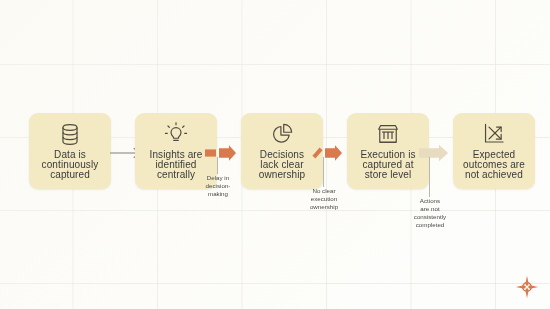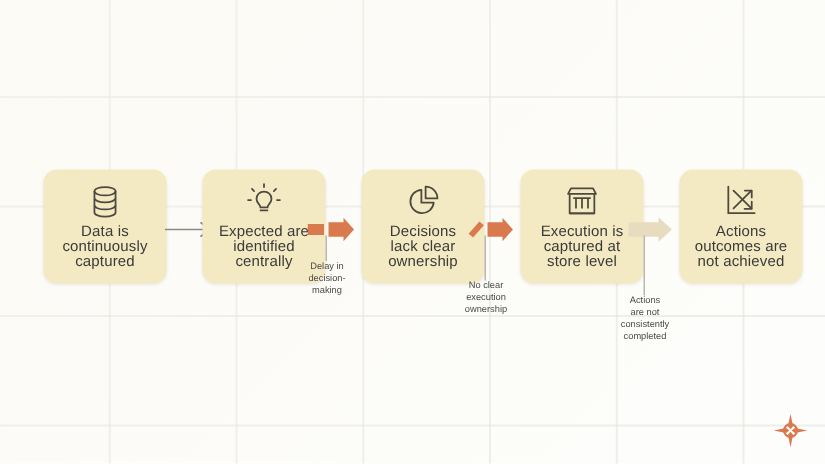--- a/index.html
+++ b/index.html
@@ -142,21 +142,21 @@
   <div class="card" id="card2">
     <svg class="card-icon" viewBox="0 0 24 24">
       <path d="M12 6.2c-2.6 0-4.6 2-4.6 4.5 0 1.7 1 2.8 1.7 3.6.5.6.7 1 .7 1.6h4.4c0-.6.2-1 .7-1.6.7-.8 1.7-1.9 1.7-3.6 0-2.5-2-4.5-4.6-4.5z" fill="none" stroke="#4f4a3e" stroke-width="1.1"></path>
       <line x1="9.9" y1="17.8" x2="14.1" y2="17.8" stroke="#4f4a3e" stroke-width="1.1" stroke-linecap="round"></line>
       <line x1="12" y1="1.6" x2="12" y2="3.4" stroke="#4f4a3e" stroke-width="1.1" stroke-linecap="round"></line>
       <line x1="4.6" y1="4.6" x2="5.9" y2="5.9" stroke="#4f4a3e" stroke-width="1.1" stroke-linecap="round"></line>
       <line x1="19.4" y1="4.6" x2="18.1" y2="5.9" stroke="#4f4a3e" stroke-width="1.1" stroke-linecap="round"></line>
       <line x1="2.2" y1="11.4" x2="4" y2="11.4" stroke="#4f4a3e" stroke-width="1.1" stroke-linecap="round"></line>
       <line x1="21.8" y1="11.4" x2="20" y2="11.4" stroke="#4f4a3e" stroke-width="1.1" stroke-linecap="round"></line>
     </svg>
-    <div class="card-label">Expected are
+    <div class="card-label">Insights are
 identified
 centrally</div>
   </div>
 
   <svg class="conn" id="conn2" viewBox="0 0 34 20">
     <path d="M0 6.4 L11 6.4 L11 13.6 L0 13.6 Z" fill="#d97a4e"></path>
     <path d="M14 5.2 L24 5.2 L24 2.2 L31 10 L24 17.8 L24 14.8 L14 14.8 Z" fill="#d97a4e"></path>
   </svg>
   <div class="leader" id="leader2"></div>
   <div class="conn-caption" id="cap2">Delay in
@@ -207,21 +207,21 @@
 completed</div>
 
   <div class="card" id="card5">
     <svg class="card-icon" viewBox="0 0 24 24">
       <path d="M4.2 3.2 V19.4 H20.4" fill="none" stroke="#4f4a3e" stroke-width="1.1" stroke-linecap="round"></path>
       <path d="M7.4 16.6 L18.4 5.6" fill="none" stroke="#4f4a3e" stroke-width="1.1" stroke-linecap="round"></path>
       <polyline points="14.4,5.6 18.6,5.6 18.6,9.8" fill="none" stroke="#4f4a3e" stroke-width="1.1" stroke-linecap="round" stroke-linejoin="round"></polyline>
       <path d="M7.4 5.6 L18.4 16.6" fill="none" stroke="#4f4a3e" stroke-width="1.1" stroke-linecap="round"></path>
       <polyline points="18.6,12.4 18.6,16.8 14.2,16.8" fill="none" stroke="#4f4a3e" stroke-width="1.1" stroke-linecap="round" stroke-linejoin="round"></polyline>
     </svg>
-    <div class="card-label">Actions
+    <div class="card-label">Expected
 outcomes are
 not achieved</div>
   </div>
 
   <svg id="deco" viewBox="0 0 24 24">
     <path d="M12 0.8 L13.7 9.1 L12 11.2 L10.3 9.1 Z" fill="#d97a4e"></path>
     <path d="M12 23.2 L13.7 14.9 L12 12.8 L10.3 14.9 Z" fill="#d97a4e"></path>
     <path d="M0.8 12 L9.1 10.3 L11.2 12 L9.1 13.7 Z" fill="#d97a4e"></path>
     <path d="M23.2 12 L14.9 10.3 L12.8 12 L14.9 13.7 Z" fill="#d97a4e"></path>
     <circle cx="12" cy="12" r="4.3" fill="none" stroke="#d97a4e" stroke-width="1.5"></circle>

